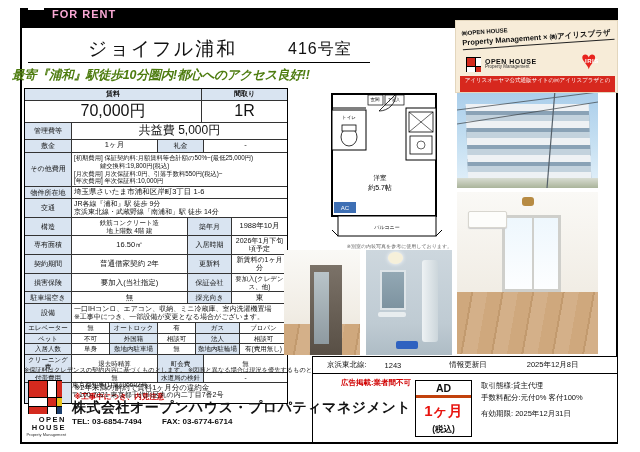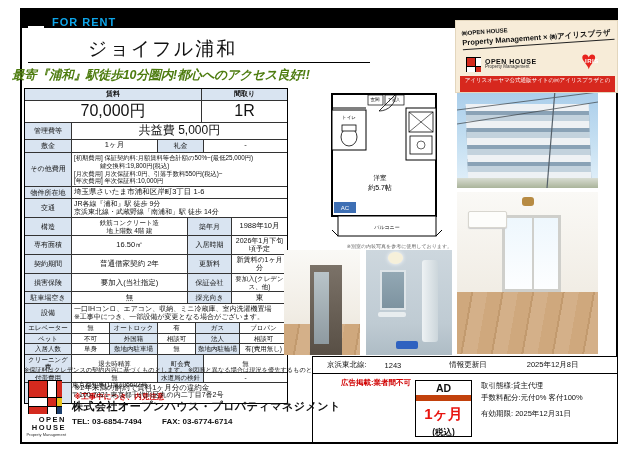--- a/index.html
+++ b/index.html
@@ -1,19 +1,19 @@
 <!DOCTYPE html>
 <html><head>
 <meta charset="utf-8">
 <style>
   html,body{margin:0;padding:0;background:#fff;}
   body{font-family:"Liberation Sans","DejaVu Sans",sans-serif;color:#111;}
   .sheet{position:relative;width:640px;height:452px;background:#fff;overflow:hidden;}
   .frame{position:absolute;left:20px;top:8px;width:598px;height:436px;border:2px solid #000;box-sizing:border-box;background:#fff;}
-  .topbar{position:absolute;left:20px;top:8px;width:598px;height:20px;background:#000;color:#0ea5e9;display:flex;align-items:flex-end;box-sizing:border-box;}
+  .topbar{position:absolute;left:20px;top:8px;width:598px;height:20px;background:#000;color:#f9a8d4;display:flex;align-items:flex-start;box-sizing:border-box;}
   .topbar .dash{width:16px;height:2px;background:#fff;margin-left:8px;margin-right:8px;}
   .topbar .fr{font-size:11px;font-weight:bold;letter-spacing:1px;}
   
   .bname{position:absolute;left:88px;top:36px;font-size:19px;letter-spacing:2px;}
   .rno{position:absolute;left:288px;top:39px;font-size:16px;letter-spacing:1px;}
   .titleline{position:absolute;left:28px;top:62px;width:342px;height:1px;background:#000;}
   .catch{position:absolute;left:12px;top:67px;font-size:12.5px;font-weight:bold;font-style:italic;color:#4d7c0f;letter-spacing:-0.2px;}
   
   .t{position:absolute;left:24px;top:88px;width:262px;border:1.5px solid #000;box-sizing:content-box;background:#fff;}
   .tr{display:flex;border-top:1px solid #333;}
@@ -80,50 +80,51 @@
   .campaign .c2{font-size:7.5px;font-weight:bold;letter-spacing:1px;}
   
   .brbox{position:absolute;left:312px;top:356px;width:306px;height:87px;border:1.5px solid #000;box-sizing:border-box;background:#fff;}
   .brtop{height:16px;border-bottom:1.5px solid #000;display:flex;align-items:center;font-size:7.5px;}
   .brtop .b1{margin-left:14px;}
   .brtop .b2{margin-left:18px;}
   .brtop .b3{margin-left:48px;}
   .brtop .b4{margin-left:40px;}
   .adnote{position:absolute;left:16px;top:21px;font-size:7.5px;font-weight:bold;color:#d00000;padding-left:12px;}
   .adbox{position:absolute;left:102px;top:23px;width:57px;height:57px;border:1.5px solid #000;box-sizing:border-box;text-align:center;}
-  .adbox .adt{font-size:10.5px;font-weight:bold;border-bottom:6px solid #c2410c;line-height:14px;height:14px;}
+  .adbox .adt{font-size:10.5px;font-weight:bold;border-bottom:3px solid #c2410c;line-height:14px;height:14px;}
   .adbox .adv{font-size:15px;font-weight:bold;color:#e8130e;line-height:26px;}
   .adbox .adtax{font-size:8.5px;font-weight:bold;line-height:10px;}
   .deal{position:absolute;left:168px;top:23px;font-size:7.5px;line-height:11.5px;}
   .deal .d4{margin-top:5px;}
   
   .mond{position:absolute;left:28px;top:380px;width:34px;height:34px;background:#000;display:grid;grid-template-columns:18px 8px 5px;grid-template-rows:16px 8px 7px;gap:1px;padding:1px;box-sizing:border-box;}
   .mond i{display:block;}
   .mc-r{background:#d42a1e;}.mc-w{background:#fff;}.mc-n{background:#1c3f6e;}.mc-y{background:#e8c21d;}
   .mondtxt{position:absolute;left:26px;top:416px;width:40px;text-align:right;line-height:1.1;}
   .mondtxt .a{font-size:7.5px;font-weight:bold;letter-spacing:1.5px;}
   .mondtxt .b{font-size:4px;color:#333;}
   .lic{position:absolute;left:72px;top:381px;font-size:6.5px;}
   .addr{position:absolute;left:72px;top:390px;font-size:7px;}
-  .company{position:absolute;left:72px;top:399px;font-size:11px;font-weight:bold;letter-spacing:0.5px;font-family:Liberation Serif, serif;}
+  .company{position:absolute;left:72px;top:399px;font-size:14px;font-weight:bold;letter-spacing:0.5px;font-family:Liberation Serif, serif;}
   .telfax{position:absolute;left:72px;top:417px;font-size:8px;font-weight:bold;}
   .telfax span{margin-right:18px;}
 </style>
 </head>
 <body>
 
 <div class="sheet">
   <div class="frame"></div>
 
   <div class="topbar">
     <span class="dash"></span>
     <span class="fr">FOR RENT</span>
   </div>
 
   <div class="bname">ジョイフル浦和</div>
+  <div class="rno">416号室</div>
   <div class="titleline"></div>
   <div class="catch">最寄『浦和』駅徒歩10分圏内!都心へのアクセス良好!!</div>
 
   <div class="t">
     <div class="tr" style="min-height:11px">
       <div class="td lbl w176" style="font-weight:bold">賃料</div>
       <div class="td lbl grow" style="font-weight:bold">間取り</div>
     </div>
     <div class="tr" style="min-height:21px">
       <div class="td w176 big">70,000円</div>

